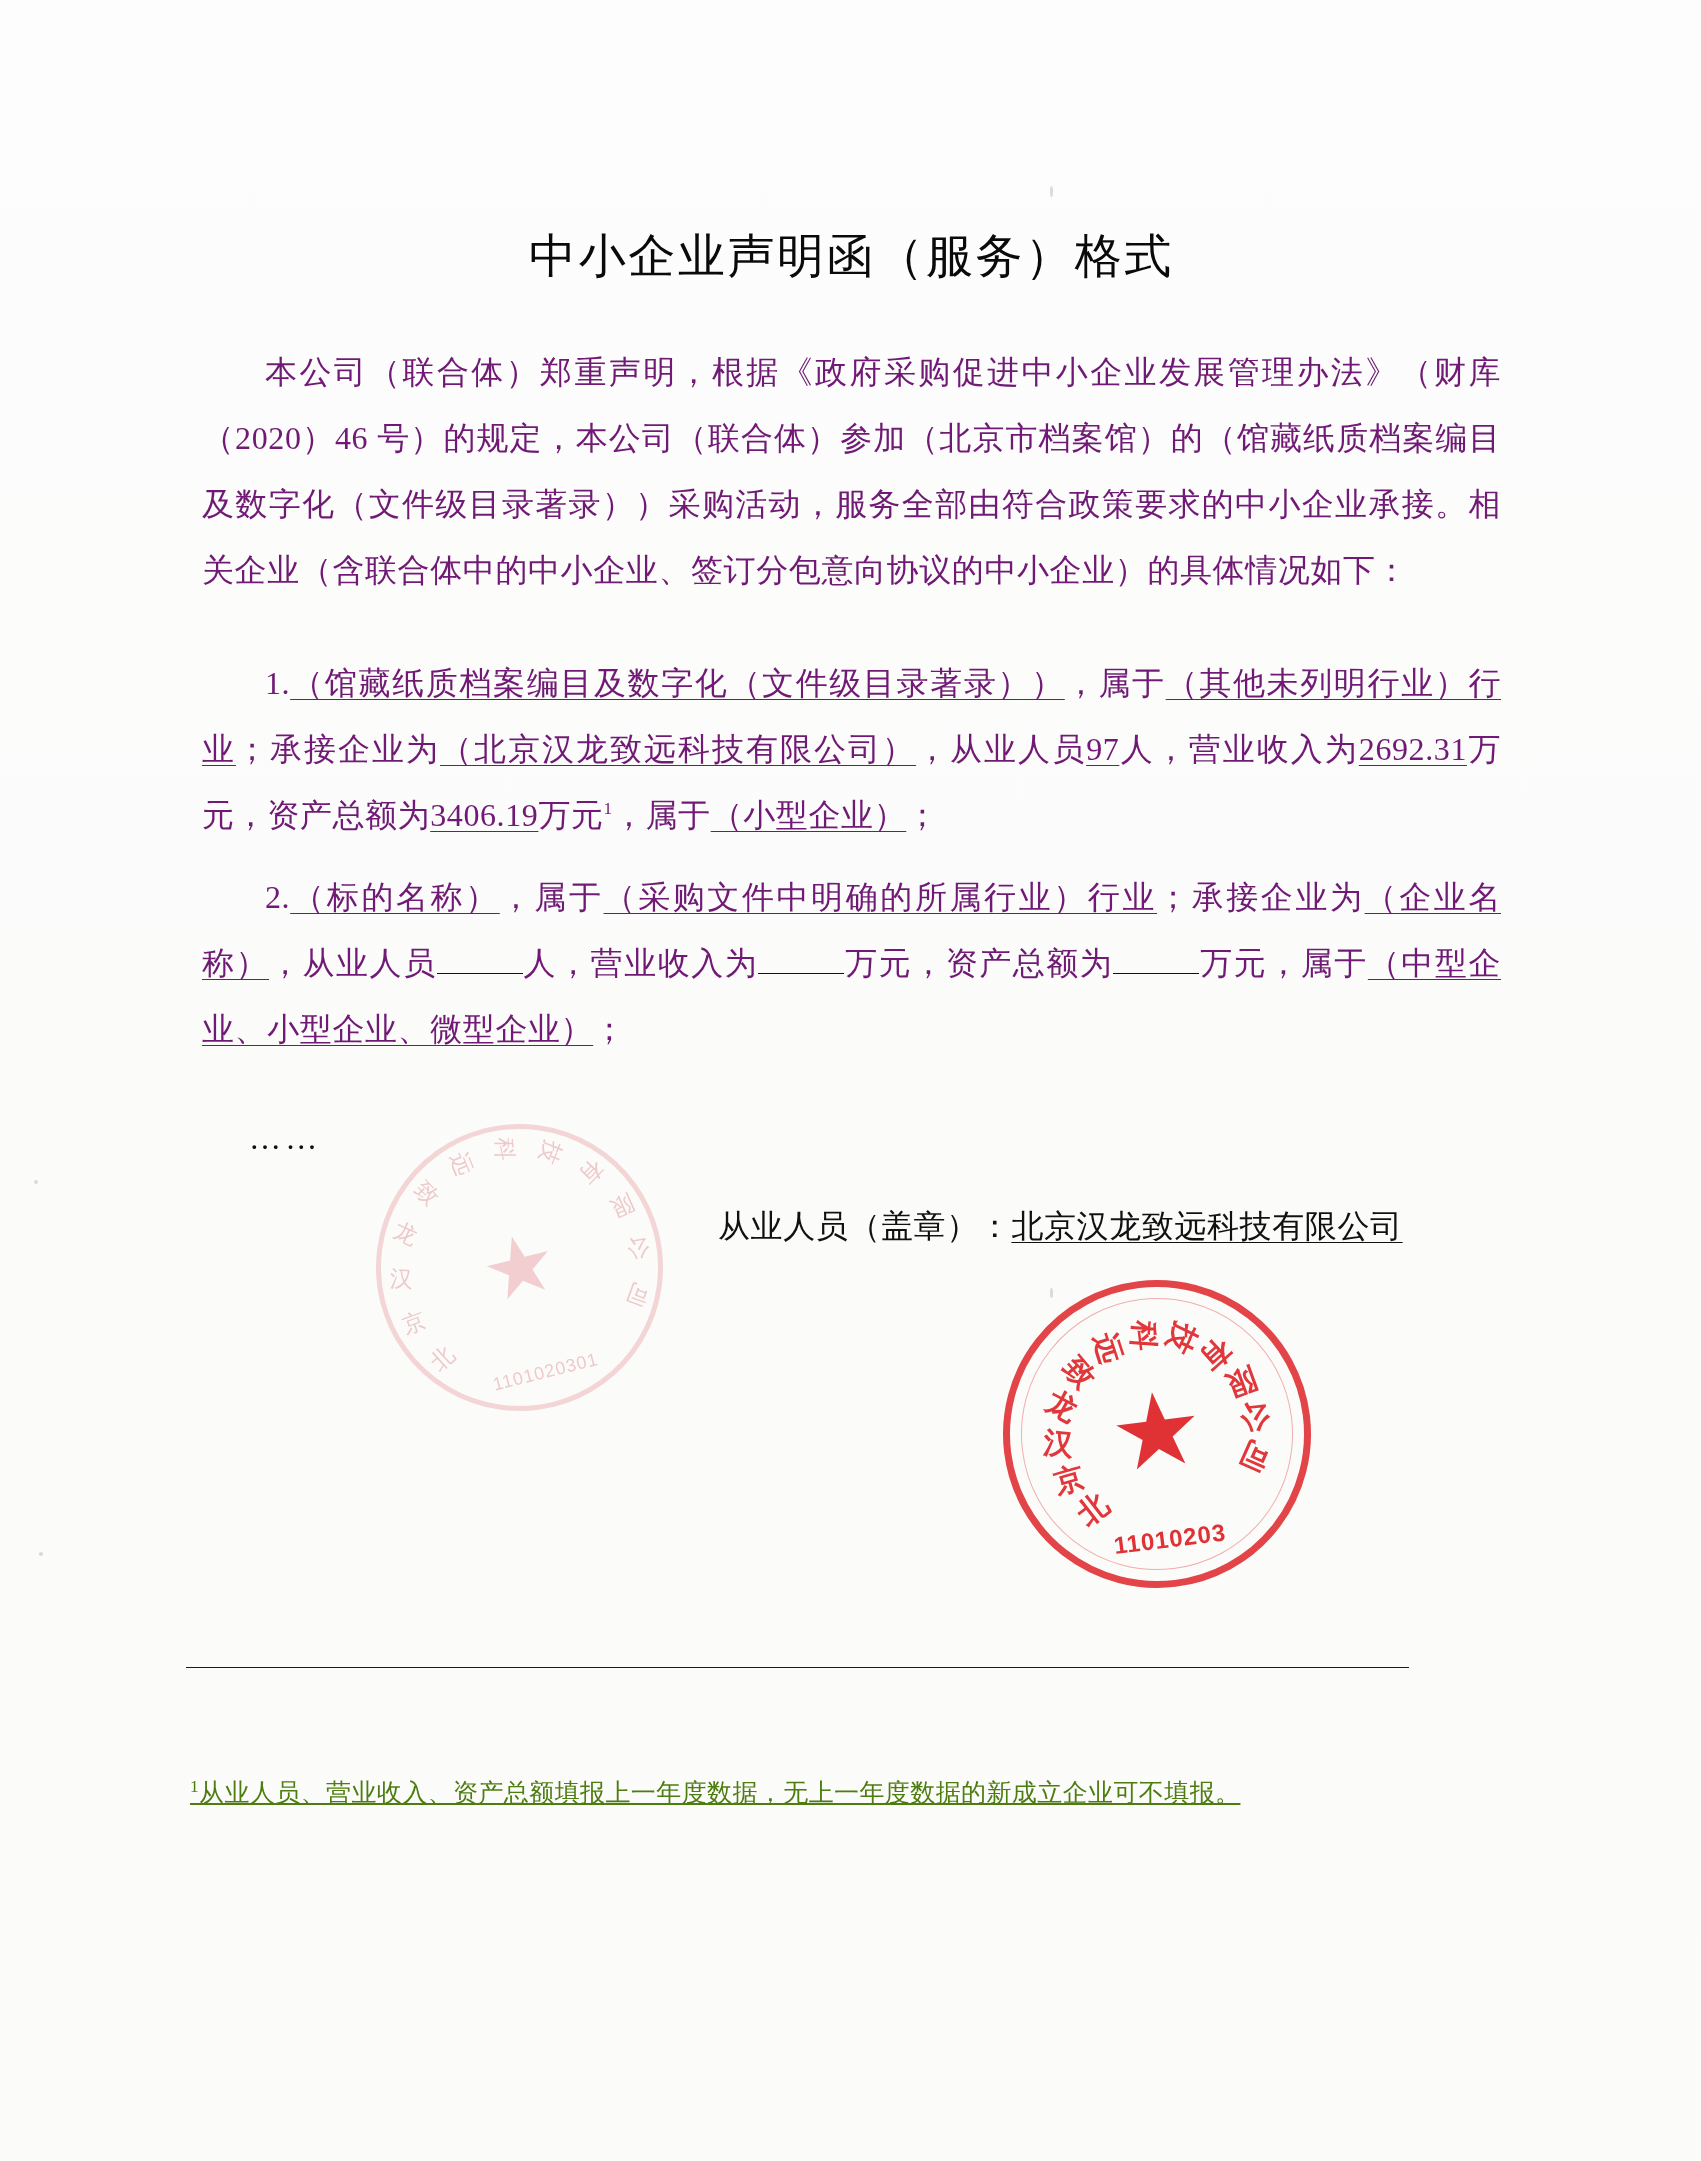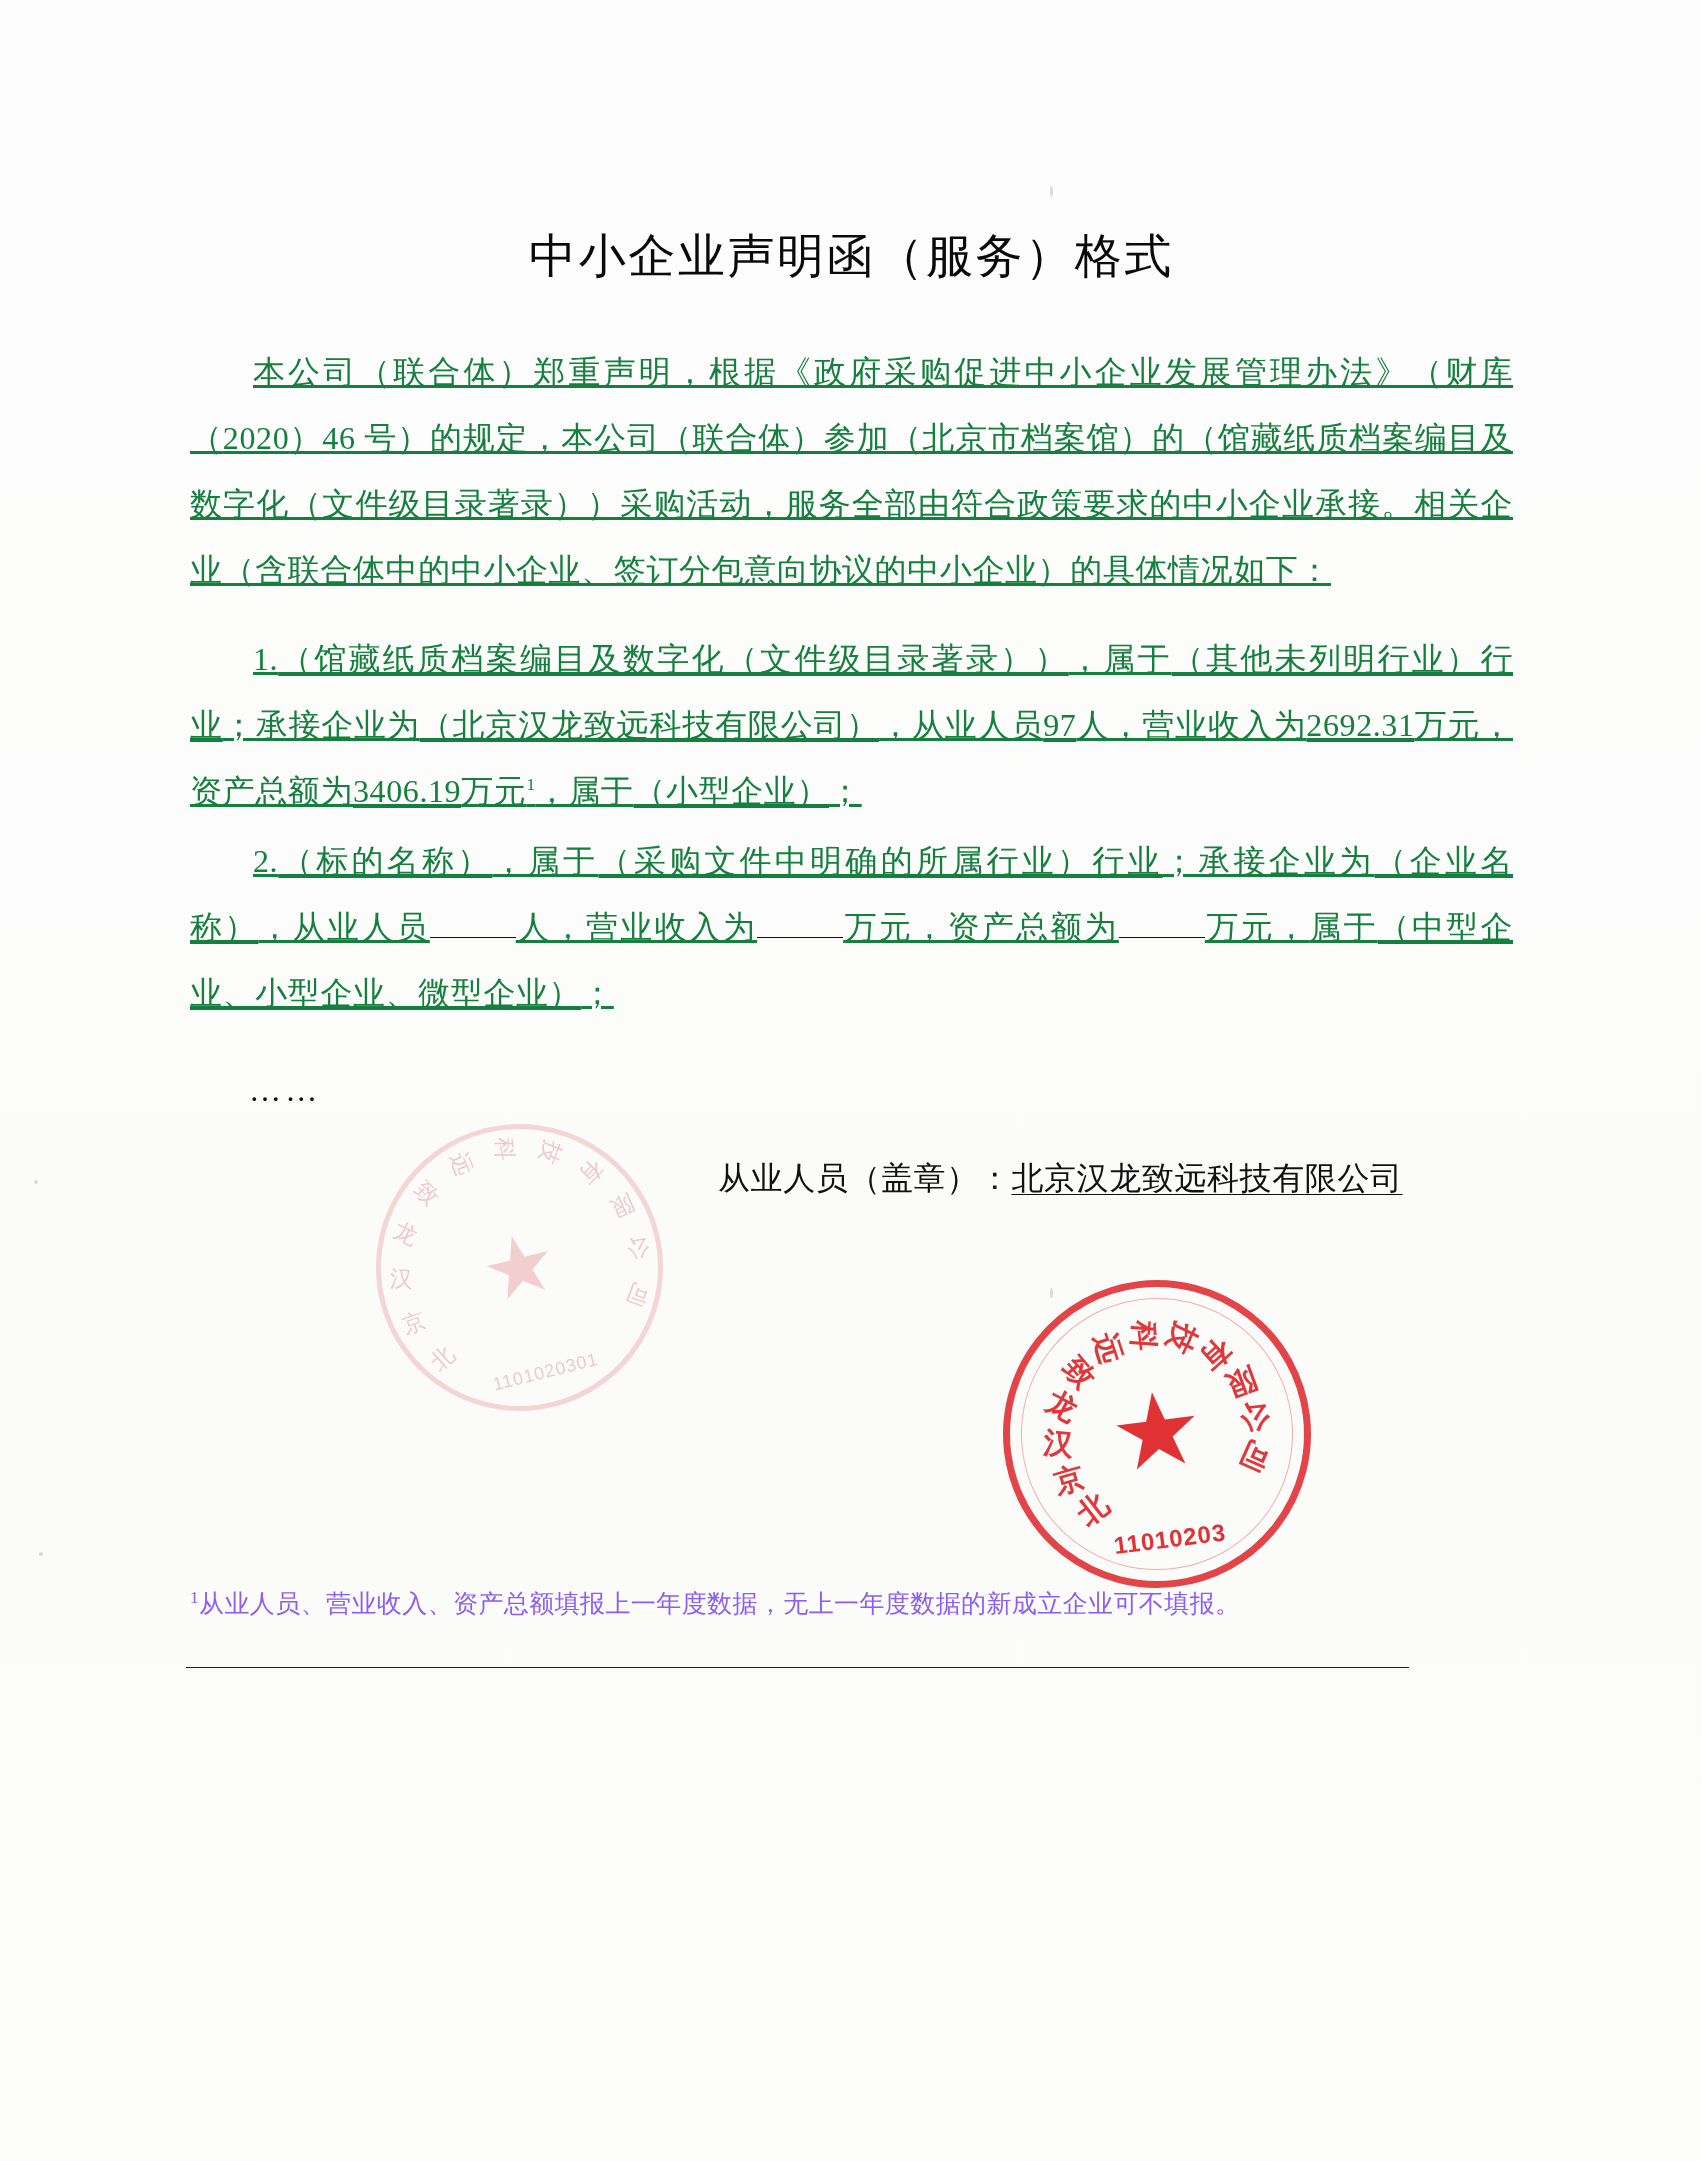--- a/index.html
+++ b/index.html
@@ -38,24 +38,23 @@
     font-size: 47px;
     letter-spacing: 2.6px;
     color: #0a0a0a;
     margin: 0 0 51px 0;
   }
   .para {
     font-size: 32px;
     line-height: 66px;
     text-align: justify;
     text-justify: inter-ideograph;
-    margin: 4px;
+    margin: 16px;
     letter-spacing: 0.6px;
-    color: #15803d;
-    text-decoration: underline;
+    color: #701a75;
   }
   .indent { text-indent: 63px; }
   .u {
     text-decoration: underline;
     text-underline-offset: 5.2px;
     text-decoration-thickness: 1.3px;
   }
   .blank {
     display: inline-block;
     width: 86px;
@@ -90,26 +89,27 @@
     position: absolute;
     left: 186px;
     top: 1667px;
     width: 1223px;
     height: 0;
     border-top: 1.3px solid #1a1a1a;
   }
   .footnote {
     position: absolute;
     left: 190px;
-    top: 1584px;
+    top: 1773px;
     width: 1297px;
     font-size: 25px;
     line-height: 39px;
     letter-spacing: 0.4px;
-    color: #8b5cf6;
+    color: #4d7c0f;
+    text-decoration: underline;
   }
 
   
   .stamp {
     position: absolute;
     border-radius: 50%;
     pointer-events: none;
   }
   .stamp-faint {
     left: 376px;

